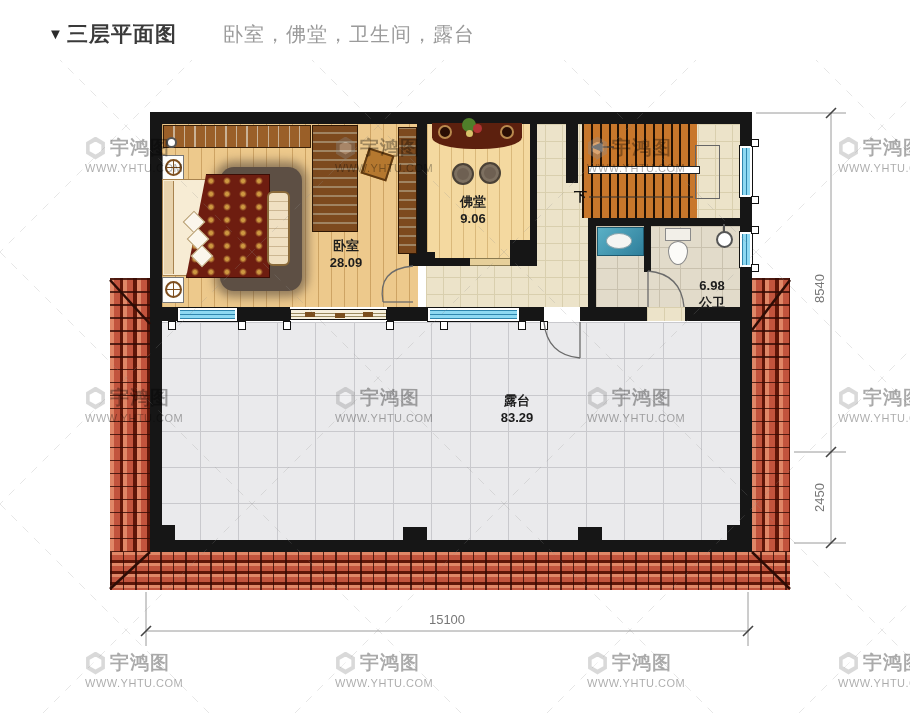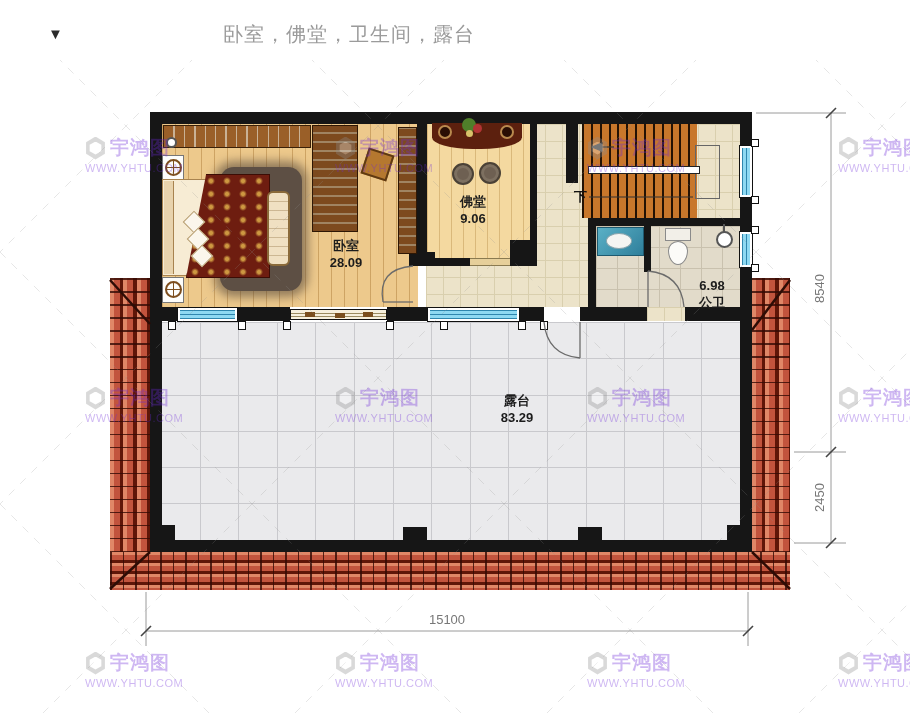--- a/index.html
+++ b/index.html
@@ -57,37 +57,38 @@
       linear-gradient(90deg,transparent 45%,#7d4e1e 45% 55%,transparent 55%),
       linear-gradient(0deg,transparent 45%,#7d4e1e 45% 55%,transparent 55%);}
   .pillow{position:absolute;width:14px;height:14px;background:#fbf6ec;border:1px solid #b59a6a;
           transform:rotate(45deg);}
   .cushion{position:absolute;width:22px;height:22px;border-radius:50%;background:#6e6052;
            border:2px solid #4a4136;box-shadow:inset 0 0 0 3px #7d7060;box-sizing:border-box;}
   .bowl{position:absolute;width:14px;height:14px;border-radius:50%;background:#2a0e04;
         border:2px solid #b98a4e;box-sizing:border-box;}
   
   .wm-layer{position:absolute;left:0;top:0;width:894px;height:713px;z-index:40;opacity:.33;
-            pointer-events:none;color:#6d28d9;}
+            pointer-events:none;color:#000000;}
   .wm{position:absolute;width:110px;text-align:left;}
   .wm-row1{display:flex;align-items:center;gap:4px;}
   .wm-hex{width:21px;height:23px;background:#8f8f8f;
     clip-path:polygon(50% 0,95% 25%,95% 75%,50% 100%,5% 75%,5% 25%);position:relative;}
   .wm-hex-in{position:absolute;left:4px;top:5px;width:13px;height:13px;background:#fff;
     clip-path:polygon(50% 0,95% 25%,95% 75%,50% 100%,5% 75%,5% 25%);}
   .wm-brand{font-size:19px;font-weight:bold;letter-spacing:1px;}
   .wm-url{font-size:11px;letter-spacing:.5px;margin-top:1px;}
   svg{display:block;}
 </style>
 </head>
 <body>
 
 <div class="stage">
 
   <span class="abs hdr-marker" style="left:48px;top:25px;">▼</span>
+  <span class="abs hdr-title" style="left:67px;top:20px;">三层平面图</span>
   <span class="abs hdr-sub" style="left:194px;top:21px;">卧室，佛堂，卫生间，露台</span>
 
   <div class="abs floor-cream" style="left:426px;top:124px;width:314px;height:183px;"></div>
   <div class="abs floor-wood" style="left:162px;top:124px;width:256px;height:183px;"></div>
   <div class="abs floor-wood-light" style="left:427px;top:124px;width:103px;height:135px;"></div>
   <div class="abs stair-treads" style="left:582px;top:124px;width:115px;height:94px;"></div>
   <div class="abs" style="left:695px;top:145px;width:23px;height:52px;border:1px solid #666;"></div>
   <div class="abs" style="left:588px;top:166px;width:112px;height:8px;background:#fff;border:1.5px solid #222;box-sizing:border-box;"></div>
   <div class="abs floor-bath" style="left:596px;top:226px;width:144px;height:81px;"></div>
   <div class="abs floor-terrace" style="left:161px;top:322px;width:579px;height:218px;"></div>

